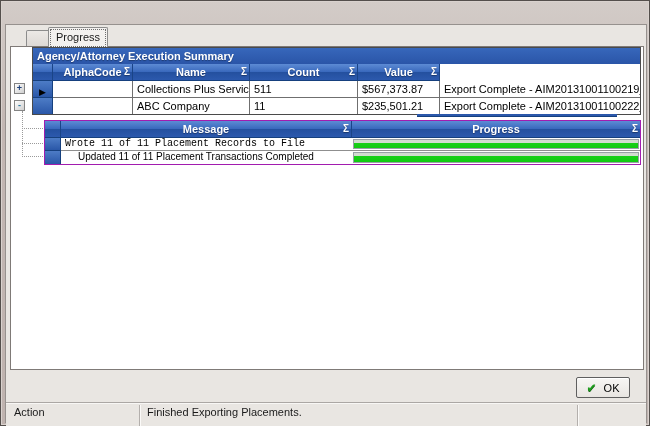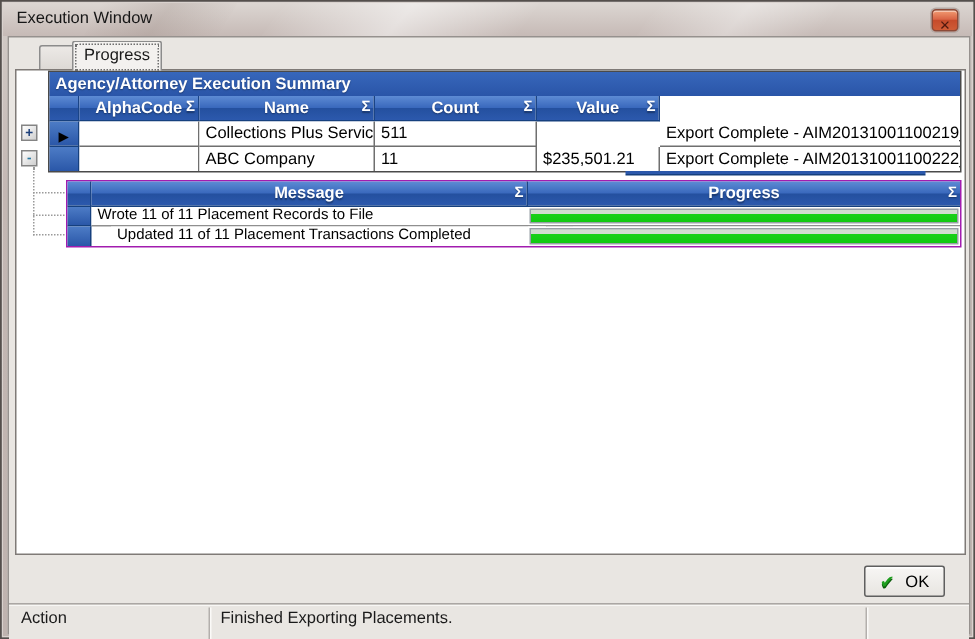--- a/index.html
+++ b/index.html
@@ -102,29 +102,20 @@
     background:#e9e6e2; border-top:1px solid #aba7a4; box-shadow:inset 0 1px 0 #f8f7f5; }
   .sb-text { position:absolute; top:0; line-height:19px; font-size:11px; color:#1a1a1a; white-space:nowrap; }
   .sb-sep { position:absolute; top:2px; bottom:2px; width:2px;
     border-left:1px solid #b3afac; border-right:1px solid #fbfaf8; }
 </style>
 </head>
 <body>
 
 <div class="window">
 
-  <div class="titlebar">
-    <div class="streak s1"></div>
-    <div class="streak s2"></div>
-    <div class="streak s3"></div>
-    <span class="title-text">Execution Window</span>
-    <div class="close-btn">
-      <span>✕</span>
-    </div>
-  </div>
 
   <div class="client">
 
     <div class="tab tab-log">
       <span>Log</span>
     </div>
     <div class="tab tab-progress">
       <span>Progress</span>
       <div class="focus"></div>
     </div>
@@ -166,20 +157,21 @@
           <span>Status</span>
           <span class="sigma">Σ</span>
         </div>
 
         <div class="selcell" style="left:0;top:33px;width:20px;height:17px;">
           <span class="rowarrow">▶</span>
         </div>
         <div class="dcell" style="left:20px;top:33px;width:80px;"></div>
         <div class="dcell" style="left:100px;top:33px;width:117px;">Collections Plus Services</div>
         <div class="dcell" style="left:217px;top:33px;width:108px;">511</div>
+        <div class="dcell" style="left:325px;top:33px;width:82px;">$567,373.87</div>
         <div class="dcell" style="left:407px;top:33px;width:200px;border-right:none;">Export Complete - AIM20131001100219_1.CPLC</div>
 
         <div class="selcell lastrow" style="left:0;top:50px;width:20px;height:16px;"></div>
         <div class="dcell lastrow" style="left:20px;top:50px;width:80px;height:16px;"></div>
         <div class="dcell lastrow" style="left:100px;top:50px;width:117px;height:16px;">ABC Company</div>
         <div class="dcell lastrow" style="left:217px;top:50px;width:108px;height:16px;">11</div>
         <div class="dcell lastrow" style="left:325px;top:50px;width:82px;height:16px;">$235,501.21</div>
         <div class="dcell lastrow" style="left:407px;top:50px;width:200px;height:16px;border-right:none;">Export Complete - AIM20131001100222_2.CPLC</div>
       </div>
 
@@ -188,21 +180,21 @@
         <div class="shcell" style="left:16px;width:291px;">
           <span>Message</span>
           <span class="sigma">Σ</span>
         </div>
         <div class="shcell" style="left:307px;width:288px;border-right:none;">
           <span>Progress</span>
           <span class="sigma">Σ</span>
         </div>
 
         <div class="ssel" style="left:0;top:17px;width:16px;height:13px;"></div>
-        <div class="smsg" style="left:16px;top:17px;width:321px;">Wrote 11 of 11 Placement Records to File</div>
+        <div class="smsg" style="left:16px;top:17px;width:321px;font-family:Liberation Mono, monospace;">Wrote 11 of 11 Placement Records to File</div>
         <div class="pcell" style="left:307px;top:17px;width:288px;">
           <div class="pbar" style="width: calc(100% - 2px);"></div>
         </div>
 
         <div class="ssel" style="left:0;top:30px;width:16px;height:13px;border-bottom:none;"></div>
         <div class="smsg" style="left:29px;top:30px;width:291px;border-bottom:none;">Updated 11 of 11 Placement Transactions Completed</div>
         <div class="pcell" style="left:307px;top:30px;width:288px;border-bottom:none;">
           <div class="pbar" style="width: calc(100% - 2px);"></div>
         </div>
       </div>

